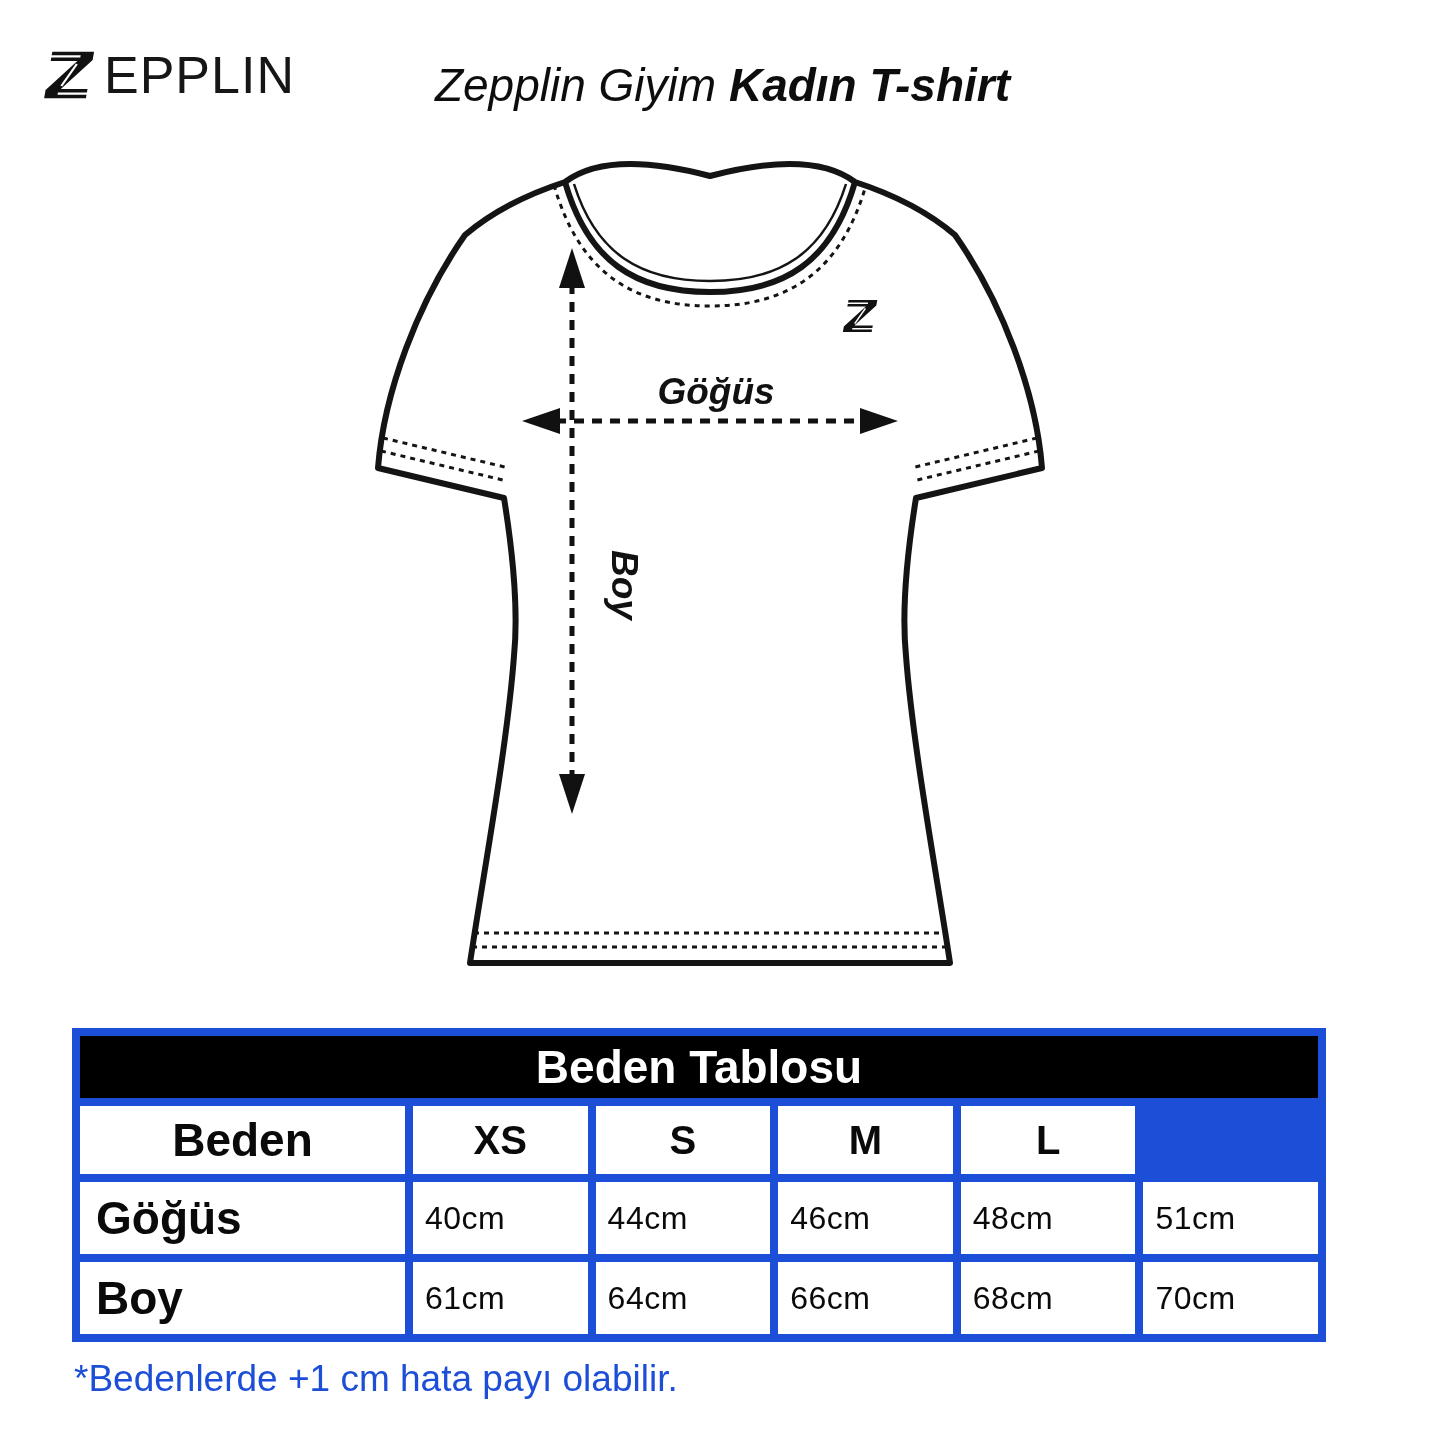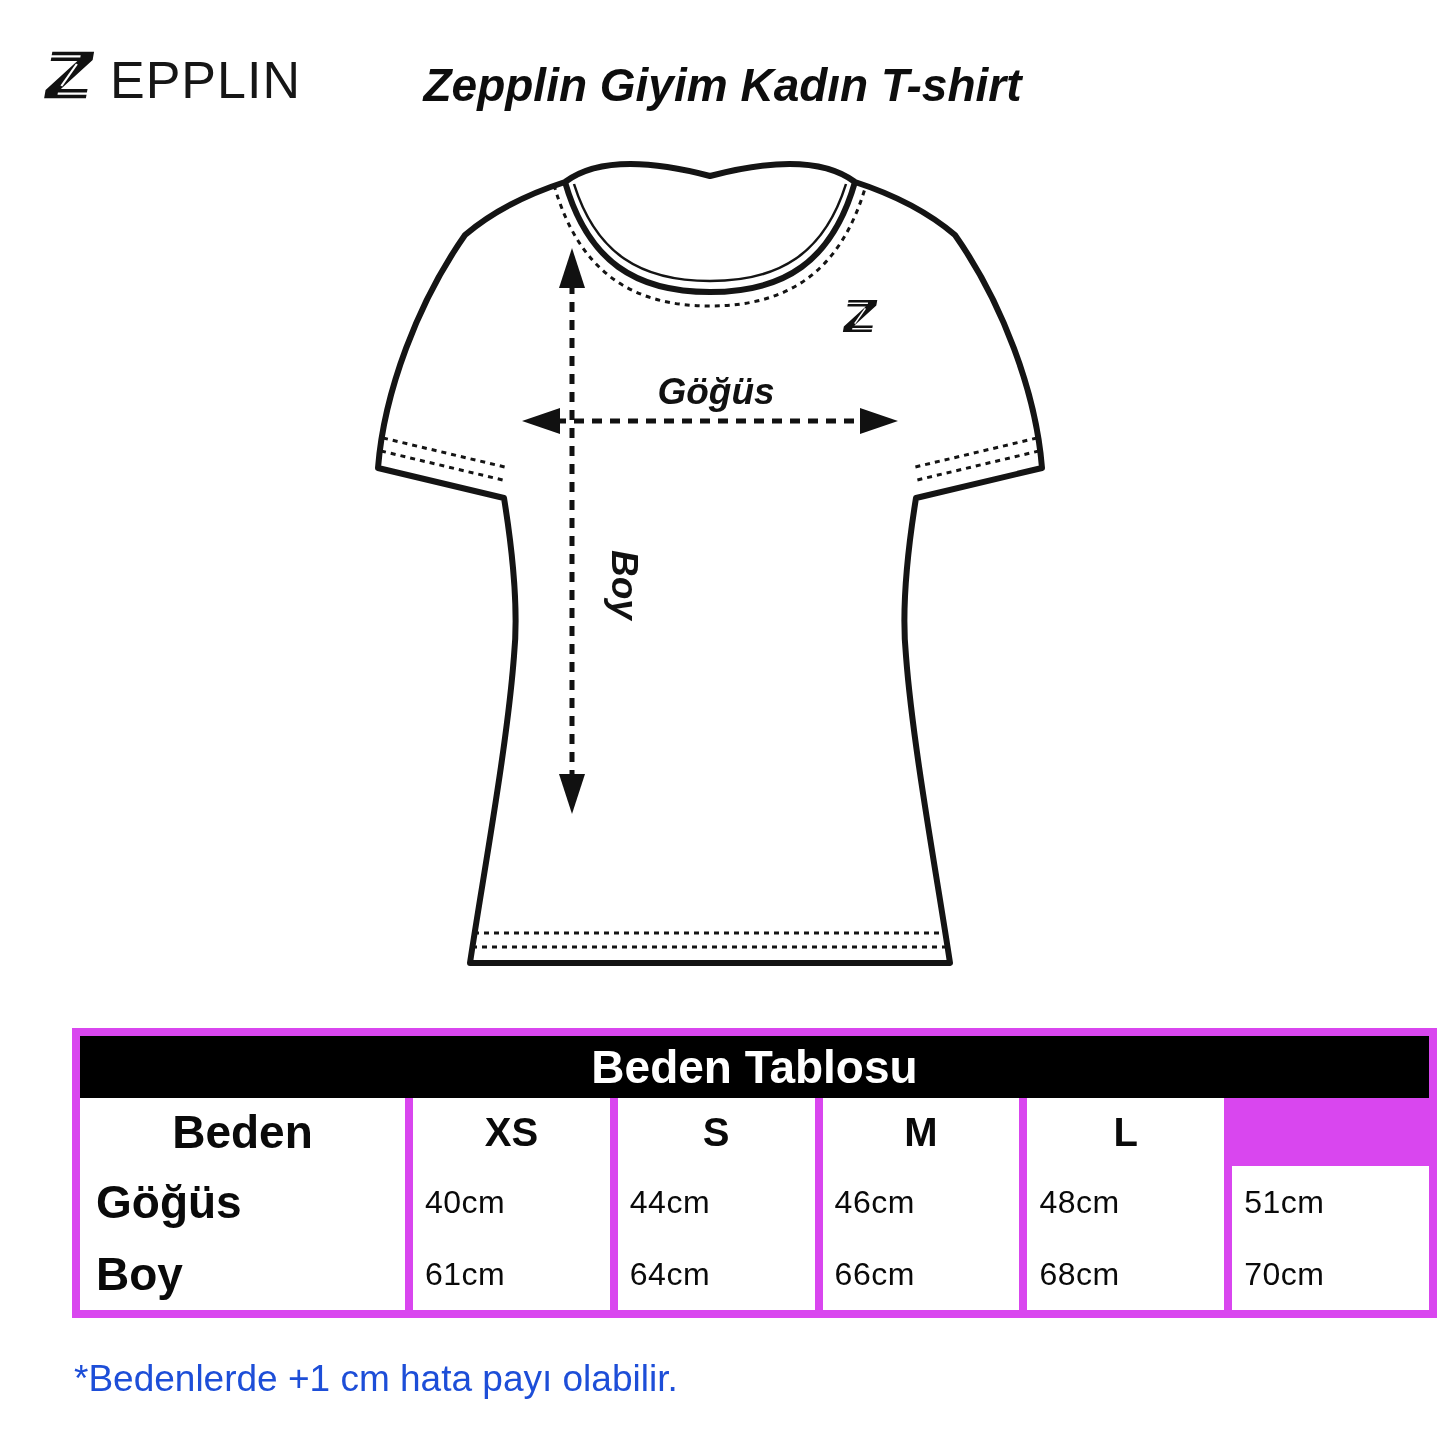--- a/index.html
+++ b/index.html
@@ -9,56 +9,56 @@
     font-family:"Liberation Sans", sans-serif;
     color:#111;
     position:relative;
     overflow:hidden;
   }
   .page { position:absolute; inset:0; background:#fff; }
 
   
   .brand {
     position:absolute; left:40px; top:44px;
-    display:flex; align-items:flex-end; gap:12px;
+    display:flex; align-items:center; gap:6px;
   }
   .brand svg { width:58px; height:62px; display:block; }
   .brand .wordmark {
     font-size:52px; font-weight:500; letter-spacing:1px;
     color:#161616; line-height:1;
   }
   .title {
     position:absolute; left:0; right:0; top:62px;
     text-align:center; font-style:italic; font-size:46px;
     color:#0d0d0d; line-height:1; white-space:nowrap;
   }
-  .title .t-reg { font-weight:700;margin-top:16px; }
+  .title .t-reg { font-weight:400;margin-top:16px; }
   .title .t-bold { font-weight:800;margin-top:36px; }
 
   
   .diagram {
     position:absolute; left:340px; top:120px;
     width:760px; height:880px;
   }
   .diagram svg { width:100%; height:100%; display:block; }
   .diag-label {
     font-family:"Liberation Sans", sans-serif;
     font-style:italic; font-weight:bold; font-size:37px; fill:#111;
   }
 
   
   .size-table {
-    position:absolute; left:72px; top:1028px; width:1365px;
-    background:#d946ef; padding:8px;
+    position:absolute; left:72px; top:1028px; width:1254px;
+    background:#1d4ed8; padding:8px;
   }
   .tbl-title {
     height:62px; display:flex; align-items:center; justify-content:center;
     color:#fff; font-weight:800; font-size:46px; background:#000;
   }
-  .tbl-row { display:grid; grid-template-columns:325px repeat(5,1fr); gap:8px; }
+  .tbl-row { display:grid; grid-template-columns:325px repeat(5,1fr); gap:8px; margin-top:8px; }
   .tbl-row.head .cell { height:68px; }
   .tbl-row.data .cell { height:72px; }
   .cell {
     background:#fff; display:flex; align-items:center; color:#0a0a0a;
   }
   .cell.corner { justify-content:center; font-weight:800; font-size:46px; }
   .cell.size   { justify-content:center; font-weight:800; font-size:40px; }
   .cell.rowlabel { justify-content:flex-start; padding-left:16px; font-weight:800; font-size:46px; }
   .cell.val    { justify-content:flex-start; padding-left:12px; font-weight:400; font-size:32px; letter-spacing:0.5px; }
 

